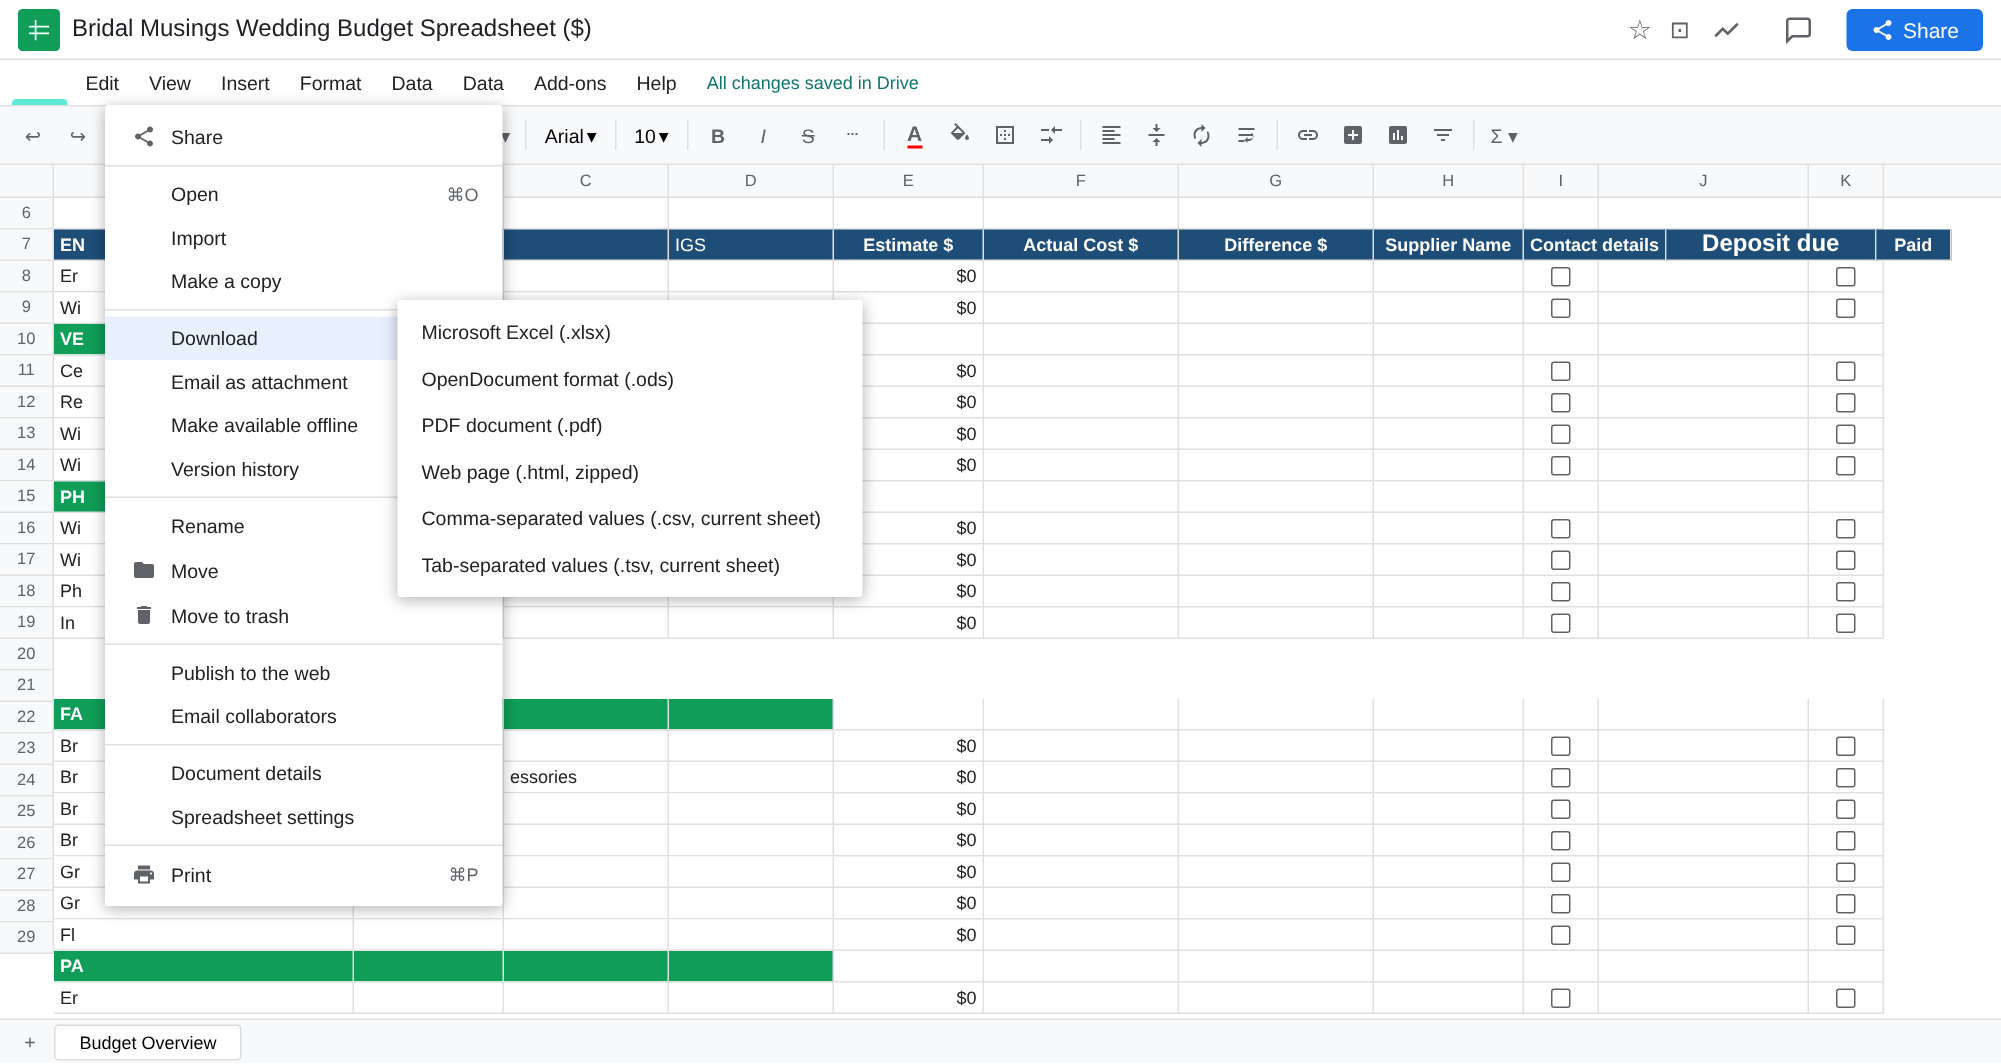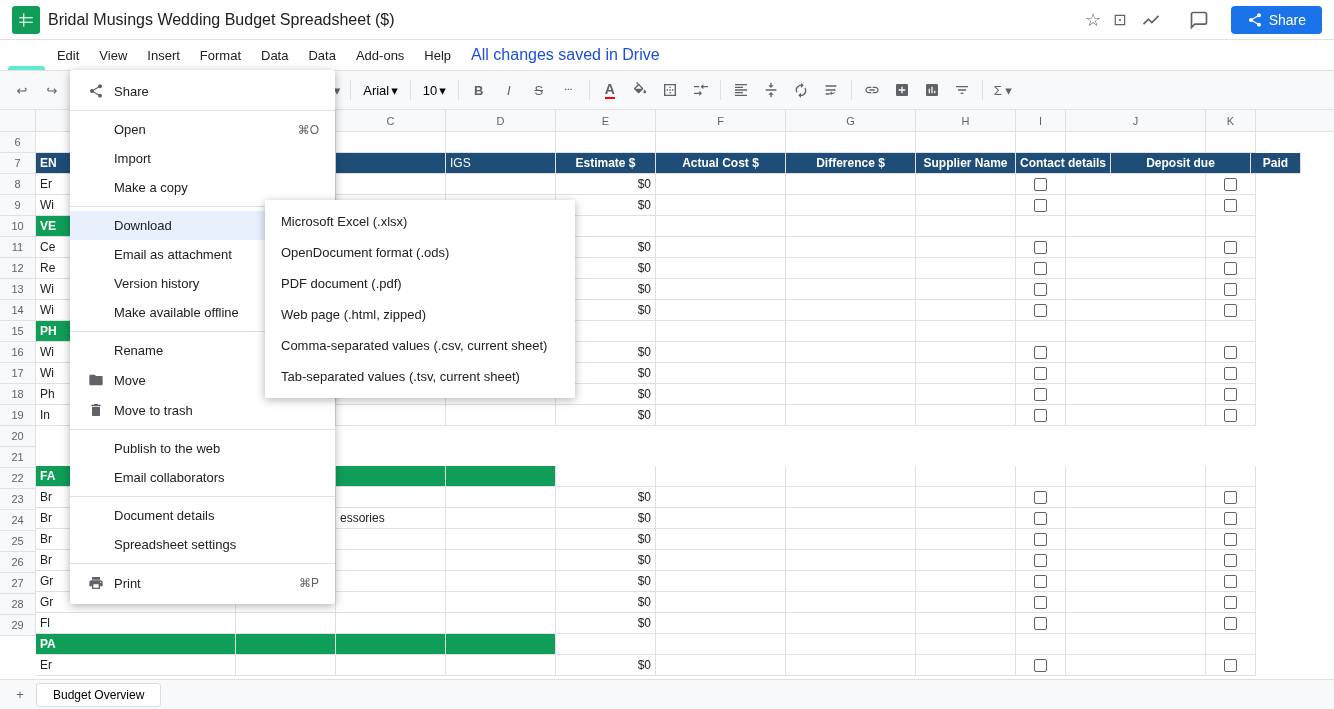--- a/index.html
+++ b/index.html
@@ -12,21 +12,21 @@
     .doc-title { font-size: 16px; color: #202124; flex: 1; }
     .top-icons { display: flex; align-items: center; gap: 16px; margin-left: auto; }
     .top-icon-btn { width: 32px; height: 32px; display: flex; align-items: center; justify-content: center; border-radius: 50%; cursor: pointer; color: #5f6368; }
     .share-btn { background: #1a73e8; color: #fff; border-radius: 4px; padding: 6px 16px; font-size: 14px; font-weight: 500; cursor: pointer; display: flex; align-items: center; gap: 6px; }
 
     
     .menu-bar { display: flex; align-items: center; height: 30px; padding: 0 8px; gap: 4px; font-size: 13px; }
     .menu-item { padding: 4px 8px; border-radius: 3px; cursor: pointer; color: #202124; }
     .menu-item:hover, .menu-item.active { background: #e8eaed; }
     .menu-item.active { background: #5eead4; color: #1a73e8; margin-top: 45px; }
-    .autosave { font-size: 16px; color: #1d4ed8; margin-left: 8px; }
+    .autosave { font-size: 12px; color: #0f766e; margin-left: 8px; }
 
     
     .toolbar { display: flex; align-items: center; height: 40px; padding: 0 8px; gap: 2px; border-bottom: 1px solid #e0e0e0; border-top: 1px solid #e0e0e0; background: #f8f9fa; }
     .toolbar-btn { height: 28px; min-width: 28px; display: flex; align-items: center; justify-content: center; border-radius: 3px; cursor: pointer; color: #5f6368; font-size: 13px; padding: 0 4px; }
     .toolbar-sep { width: 1px; height: 20px; background: #e0e0e0; margin: 0 4px; }
     .toolbar-dropdown { display: flex; align-items: center; gap: 2px; padding: 0 6px; height: 28px; border-radius: 3px; cursor: pointer; }
 
     
     .formula-bar { display: flex; align-items: center; height: 28px; border-bottom: 1px solid #e0e0e0; padding: 0 8px; gap: 8px; }
     .cell-ref { width: 60px; font-size: 13px; color: #202124; border-right: 1px solid #e0e0e0; padding-right: 8px; }
@@ -265,21 +265,21 @@
           <div style="display:flex;">
             <div style="min-width:200px; height:21px; border-right:1px solid #e0e0e0; border-bottom:1px solid #e0e0e0; font-size:12px; font-weight:bold; padding:0 4px; display:flex; align-items:center; background:#1e4d78; color:#fff;">EN</div>
             <div style="min-width:100px; height:21px; border-right:1px solid #e0e0e0; border-bottom:1px solid #e0e0e0; font-size:12px; padding:0 4px; display:flex; align-items:center; background:#1e4d78; color:#fff;"></div>
             <div style="min-width:110px; height:21px; border-right:1px solid #e0e0e0; border-bottom:1px solid #e0e0e0; font-size:12px; padding:0 4px; display:flex; align-items:center; background:#1e4d78; color:#fff;"></div>
             <div style="min-width:110px; height:21px; border-right:1px solid #e0e0e0; border-bottom:1px solid #e0e0e0; font-size:12px; padding:0 4px; display:flex; align-items:center; background:#1e4d78; color:#fff;">IGS</div>
             <div style="min-width:100px; height:21px; border-right:1px solid #e0e0e0; border-bottom:1px solid #e0e0e0; font-size:12px; font-weight:bold; padding:0 4px; display:flex; align-items:center; justify-content:center; background:#1e4d78; color:#fff;">Estimate $</div>
             <div style="min-width:130px; height:21px; border-right:1px solid #e0e0e0; border-bottom:1px solid #e0e0e0; font-size:12px; font-weight:bold; padding:0 4px; display:flex; align-items:center; justify-content:center; background:#1e4d78; color:#fff;">Actual Cost $</div>
             <div style="min-width:130px; height:21px; border-right:1px solid #e0e0e0; border-bottom:1px solid #e0e0e0; font-size:12px; font-weight:bold; padding:0 4px; display:flex; align-items:center; justify-content:center; background:#1e4d78; color:#fff;">Difference $</div>
             <div style="min-width:100px; height:21px; border-right:1px solid #e0e0e0; border-bottom:1px solid #e0e0e0; font-size:12px; font-weight:bold; padding:0 4px; display:flex; align-items:center; justify-content:center; background:#1e4d78; color:#fff;">Supplier Name</div>
             <div style="min-width:50px; height:21px; border-right:1px solid #e0e0e0; border-bottom:1px solid #e0e0e0; font-size:12px; font-weight:bold; padding:0 4px; display:flex; align-items:center; justify-content:center; background:#1e4d78; color:#fff;">Contact details</div>
-            <div style="min-width:140px; height:21px; border-right:1px solid #e0e0e0; border-bottom:1px solid #e0e0e0; font-size:12px; font-weight:bold; padding:0 4px; display:flex; align-items:center; justify-content:center; background:#1e4d78; color:#fff;">Deposit due</div>
+            <div style="min-width:140px; height:21px; border-right:1px solid #e0e0e0; border-bottom:1px solid #e0e0e0; font-size:16px; font-weight:bold; padding:0 4px; display:flex; align-items:center; justify-content:center; background:#1e4d78; color:#fff;">Deposit due</div>
             <div style="min-width:50px; height:21px; border-right:1px solid #e0e0e0; border-bottom:1px solid #e0e0e0; font-size:12px; font-weight:bold; padding:0 4px; display:flex; align-items:center; justify-content:center; background:#1e4d78; color:#fff;">Paid</div>
           </div>
 
           <div id="data-rows">
               <div style="display: flex;">
     <div style="min-width:200px; height:21px; border-right:1px solid #e0e0e0; border-bottom:1px solid #e0e0e0; font-size:12px; font-weight:normal; padding:0 4px; display:flex; align-items:center; background:#fff; color:#202124;">Er</div>
     <div style="min-width:100px; height:21px; border-right:1px solid #e0e0e0; border-bottom:1px solid #e0e0e0; background:#fff;"></div>
     <div style="min-width:110px; height:21px; border-right:1px solid #e0e0e0; border-bottom:1px solid #e0e0e0; font-size:12px; padding:0 4px; display:flex; align-items:center; background:#fff; color:#202124;"></div>
     <div style="min-width:110px; height:21px; border-right:1px solid #e0e0e0; border-bottom:1px solid #e0e0e0; background:#fff;"></div>
     <div style="min-width:100px; height:21px; border-right:1px solid #e0e0e0; border-bottom:1px solid #e0e0e0; font-size:12px; padding:0 4px; display:flex; align-items:center; justify-content:flex-end; color:#202124;">$0</div>
@@ -675,26 +675,26 @@
     <span class="menu-icon"></span>
     <span>Download</span>
     <span class="arrow">▶</span>
   </div>
   <div class="file-menu-item">
     <span class="menu-icon"></span>
     <span>Email as attachment</span>
   </div>
   <div class="file-menu-item">
     <span class="menu-icon"></span>
+    <span>Make available offline</span>
+  </div>
+  <div class="file-menu-item">
+    <span class="menu-icon"></span>
     <span>Version history</span>
     <span class="arrow">▶</span>
-  </div>
-  <div class="file-menu-item">
-    <span class="menu-icon"></span>
-    <span>Make available offline</span>
   </div>
   <div class="file-menu-sep"></div>
   <div class="file-menu-item">
     <span class="menu-icon"></span>
     <span>Rename</span>
   </div>
   <div class="file-menu-item">
     <span class="menu-icon">
       <svg width="16" height="16" viewBox="0 0 24 24" fill="#5f6368">
           <path d="M20 6h-8l-2-2H4c-1.1 0-2 .9-2 2v12c0 1.1.9 2 2 2h16c1.1 0 2-.9 2-2V8c0-1.1-.9-2-2-2z"></path>

